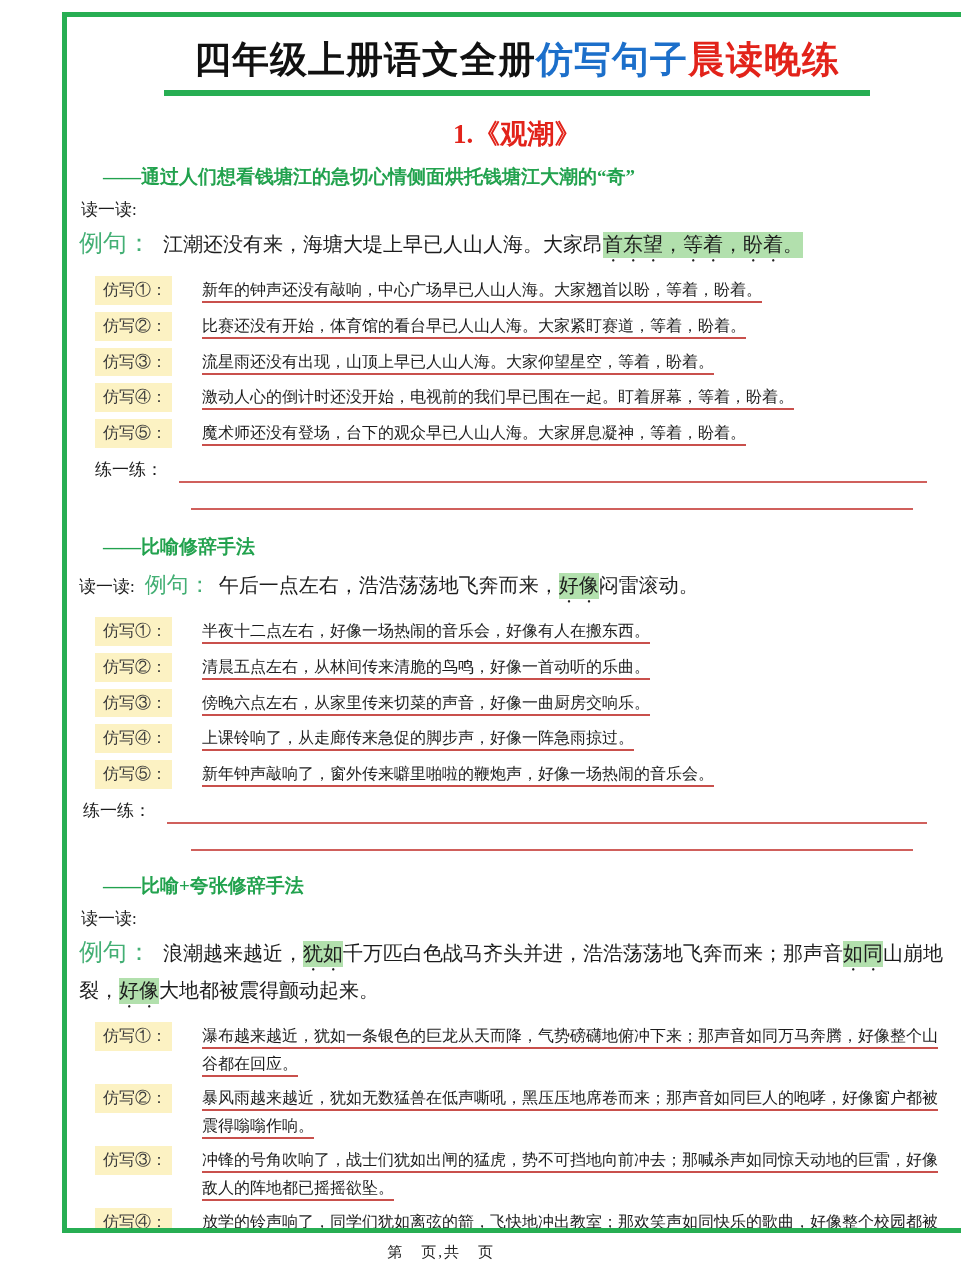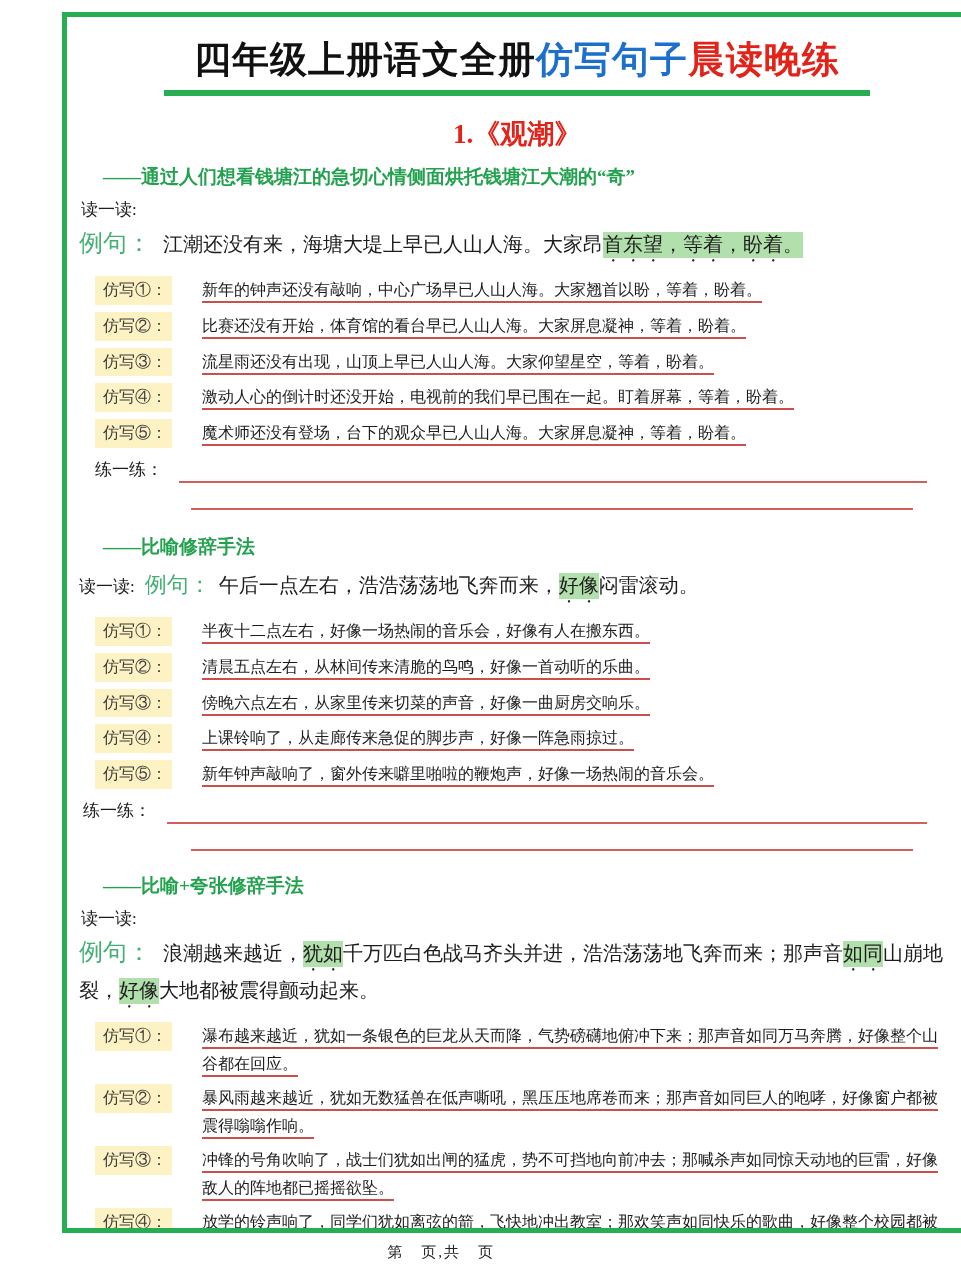--- a/index.html
+++ b/index.html
@@ -69,21 +69,21 @@
     <div class="example">
       <span class="ex-label">例句：</span><span>江潮还没有来，海塘大堤上早已人山人海。大家昂</span><span class="ghl"><span class="dots">首东望</span><span>，</span><span class="dots">等着</span><span>，</span><span class="dots">盼着</span><span>。</span></span>
     </div>
 
     <div class="fx-row">
       <span class="fx-label">仿写①：</span>
       <span class="fx-text">新年的钟声还没有敲响，中心广场早已人山人海。大家翘首以盼，等着，盼着。</span>
     </div>
     <div class="fx-row">
       <span class="fx-label">仿写②：</span>
-      <span class="fx-text">比赛还没有开始，体育馆的看台早已人山人海。大家屏息凝神，等着，盼着。</span>
+      <span class="fx-text">比赛还没有开始，体育馆的看台早已人山人海。大家紧盯赛道，等着，盼着。</span>
     </div>
     <div class="fx-row">
       <span class="fx-label">仿写③：</span>
       <span class="fx-text">流星雨还没有出现，山顶上早已人山人海。大家仰望星空，等着，盼着。</span>
     </div>
     <div class="fx-row">
       <span class="fx-label">仿写④：</span>
       <span class="fx-text">激动人心的倒计时还没开始，电视前的我们早已围在一起。盯着屏幕，等着，盼着。</span>
     </div>
     <div class="fx-row">

